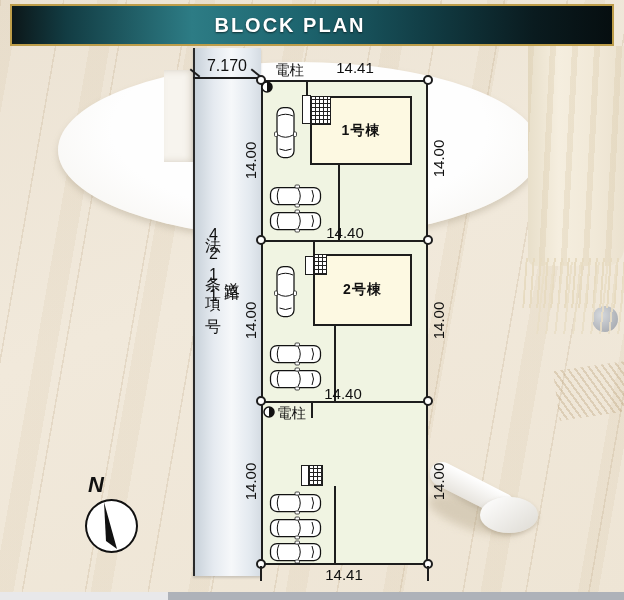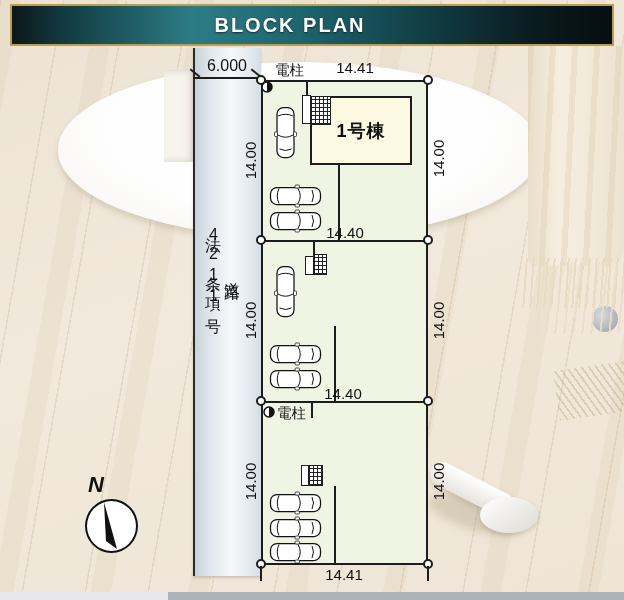--- a/index.html
+++ b/index.html
@@ -63,21 +63,21 @@
   .roadlbl{left:221px;top:270px;}
 
   
   .lot{left:261px;width:167px;box-sizing:border-box;border:2px solid #1d1d1d;
     background:#f0f4e2;}
   .lot1{top:80px;height:162px;}
   .lot2{top:240px;height:163px;}
   .lot3{top:401px;height:164px;}
   .building{box-sizing:border-box;border:2px solid #1d1d1d;background:#fdf9e2;
     display:flex;align-items:center;justify-content:center;}
-  .building span{font-weight:bold;font-size:18px;letter-spacing:1px;}
+  .building span{font-weight:bold;font-size:14px;letter-spacing:1px;}
   .b1{left:310px;top:96px;width:102px;height:69px;}
   .b2{left:313px;top:254px;width:99px;height:72px;}
   .b3{left:308px;top:417px;width:107px;height:69px;}
   .porch{box-sizing:border-box;border:1.5px solid #1d1d1d;background:#fff;}
   .deck{box-sizing:border-box;border:1.5px solid #1d1d1d;background-color:#fff;
     background-image:repeating-linear-gradient(0deg,#222 0 1px,transparent 1px 4px),
                      repeating-linear-gradient(90deg,#222 0 1px,transparent 1px 4px);}
   .thinv{width:2px;background:#1d1d1d;}
   .corner{width:10px;height:10px;border-radius:50%;background:#fff;
     border:2px solid #1d1d1d;box-sizing:border-box;margin:-5px 0 0 -5px;}
@@ -128,21 +128,21 @@
   <div class="abs leg-shadow"></div>
   <div class="abs chair-leg"></div>
   <div class="abs chair-foot"></div>
   <div class="abs band-l"></div>
   <div class="abs band-r"></div>
 
   <div class="abs road"></div>
   <div class="abs vtext law">法42条1項1号</div>
   <div class="abs vtext roadlbl">道路</div>
 
-  <div class="abs dim" style="left:198px;top:57px;width:58px;font-size:16px">6.000</div>
+  <div class="abs dim" style="left:198px;top:57px;width:58px;font-size:16px">7.170</div>
   <div class="abs dimline" style="left:193px;top:77px;width:68px"></div>
   <div class="abs tick" style="left:189px;top:72px"></div>
   <div class="abs tick" style="left:250px;top:72px"></div>
 
   <div class="abs lot lot1"></div>
   <div class="abs lot lot2"></div>
   <div class="abs lot lot3"></div>
 
   <div class="abs thinv" style="left:306px;top:80px;height:16px"></div>
   <div class="abs building b1">
@@ -161,20 +161,23 @@
         <use href="#car-sym"></use>
       </svg>
     </div>
   <div class="abs" style="left:269px;top:209px">
     <svg class="car" width="53" height="24">
         <use href="#car-sym"></use>
       </svg>
     </div>
 
   <div class="abs thinv" style="left:313px;top:240px;height:16px"></div>
+  <div class="abs building b2">
+    <span>2号棟</span>
+  </div>
   <div class="abs porch" style="left:305px;top:256px;width:9px;height:19px"></div>
   <div class="abs deck" style="left:313px;top:254px;width:14px;height:21px"></div>
   <div class="abs thinv" style="left:334px;top:326px;height:76px"></div>
   <div class="abs car-v" style="left:259px;top:278px">
     <svg class="car" width="53" height="27">
         <use href="#car-sym"></use>
       </svg>
     </div>
   <div class="abs" style="left:269px;top:342px">
     <svg class="car" width="53" height="24">

